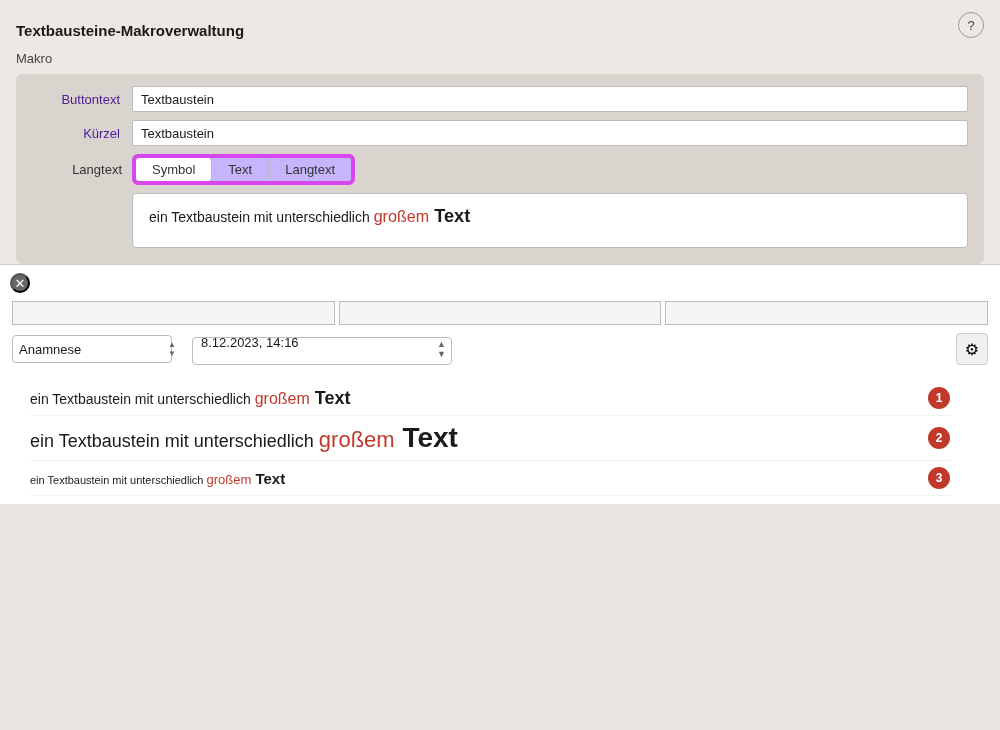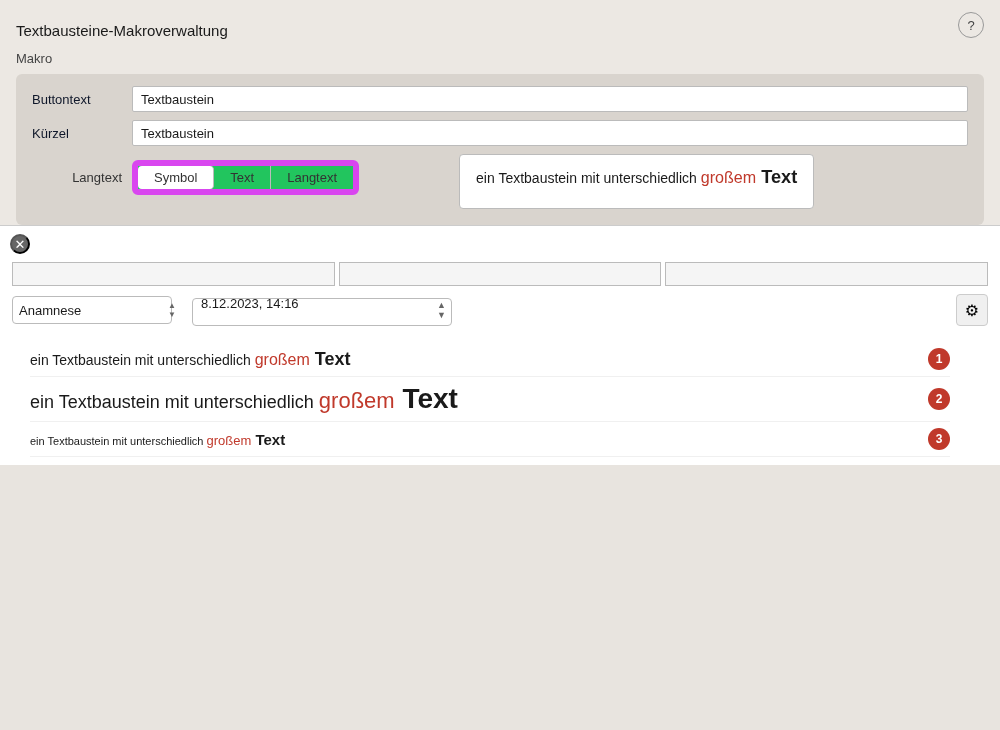--- a/index.html
+++ b/index.html
@@ -15,21 +15,21 @@
 
     
     .top-panel {
       background: #ece8e3;
       padding: 12px 16px 0 16px;
       position: relative;
     }
 
     .app-title {
       font-size: 15px;
-      font-weight: 400;
+      font-weight: 700;
       color: #1a1a1a;
       padding: 10px 0 12px 0;
     }
 
     .help-button {
       position: absolute;
       top: 12px;
       right: 16px;
       width: 26px;
       height: 26px;
@@ -58,64 +58,65 @@
     }
 
     .form-row {
       display: flex;
       align-items: center;
       margin-bottom: 8px;
     }
 
     .form-label {
       width: 100px;
-      text-align: left;
-      font-size: 13px;
-      color: #0f172a;
-      padding-right: 26px;
+      text-align: right;
+      font-size: 13px;
+      color: #4c1d95;
+      padding-right: 12px;
       flex-shrink: 0;
     }
 
     .form-input {
       flex: 1;
       height: 26px;
       border: 1px solid #bbb;
       border-radius: 2px;
       background: white;
       padding: 0 8px;
       font-size: 13px;
       color: #1a1a1a;
       outline: none;
     }
 
     .langtext-section {
       display: flex;
+      flex-direction: column;
     }
 
     .langtext-header {
       display: flex;
       align-items: center;
       margin-bottom: 8px;
     }
 
     .langtext-label {
       width: 100px;
       text-align: right;
       font-size: 13px;
       color: #333;
       padding-right: 10px;
       flex-shrink: 0;
     }
 
     .tab-group {
       display: flex;
-      border: 6px solid #d946ef;
+      border: 4px solid #d946ef;
       border-radius: 6px;
       overflow: hidden;
-      background: #22c55e;
+      background: #c4b5fd;
     }
 
     .tab-btn {
       padding: 4px 16px;
       font-size: 13px;
       color: #333;
       background: transparent;
       border: none;
       cursor: pointer;
       border-right: 1px solid #bbb;

